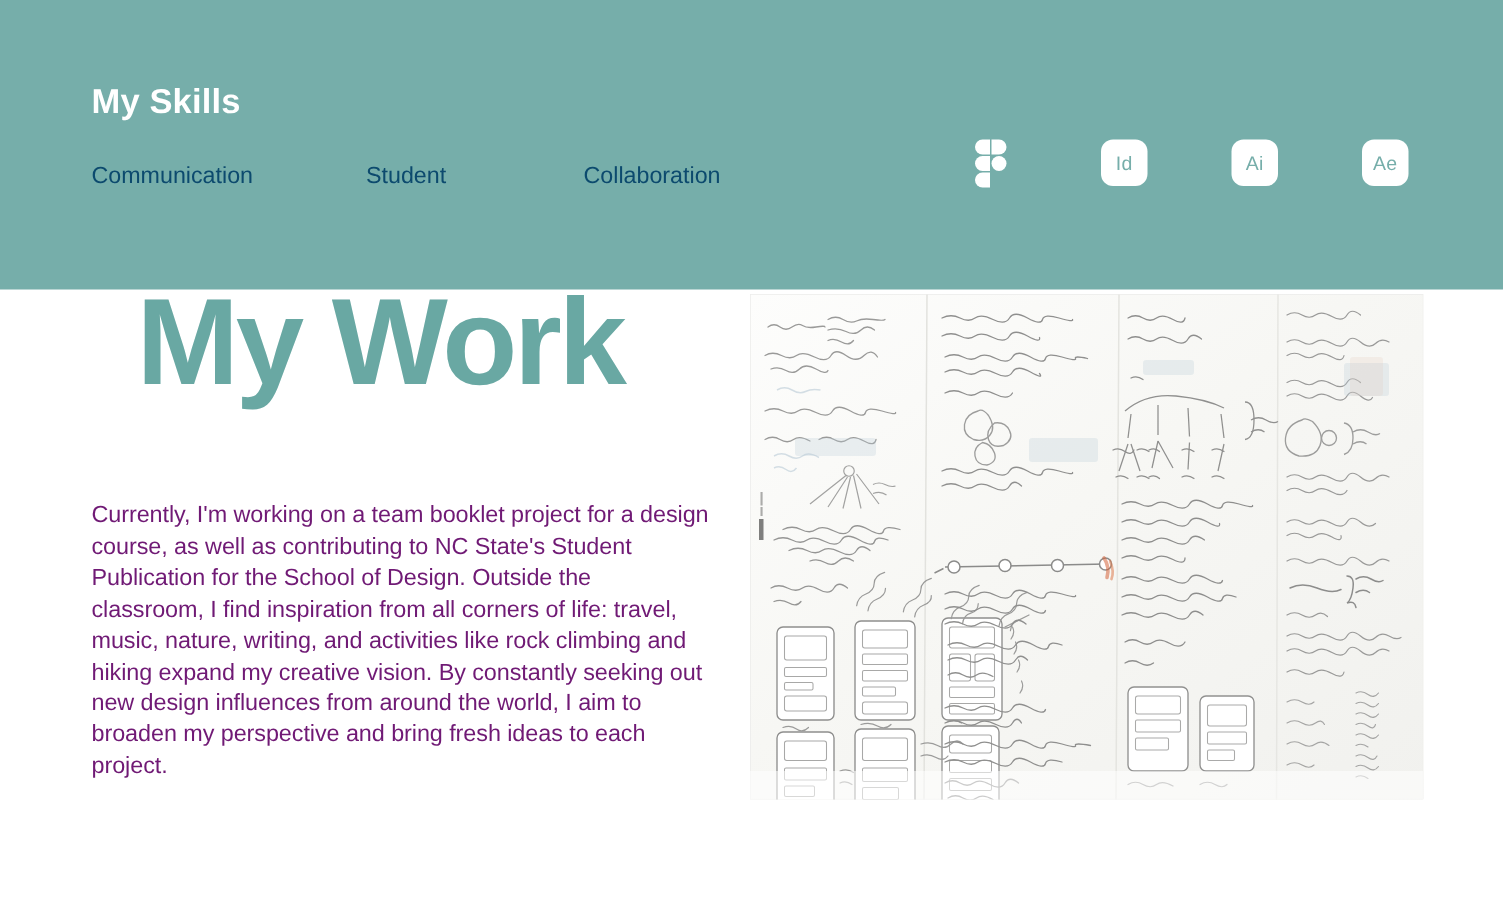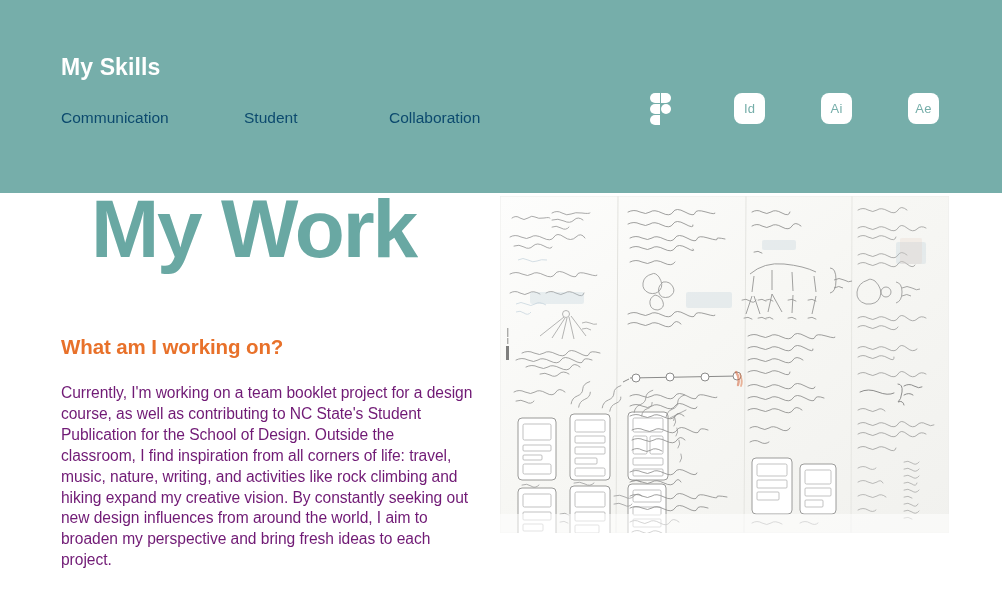--- a/index.html
+++ b/index.html
@@ -202,21 +202,20 @@
     <div class="app-icon i3">
       <div class="adobe-badge">Ae</div>
     </div>
 
   </div>
 </div>
 
 <h1 class="work-heading">My Work</h1>
 
 <div class="content-col">
-  <h2 class="section-title">What am I working on?</h2>
   <p class="body-copy">Currently, I'm working on a team booklet project for a design course, as well as contributing to NC State's Student Publication for the School of Design. Outside the classroom, I find inspiration from all corners of life: travel, music, nature, writing, and activities like rock climbing and hiking expand my creative vision. By constantly seeking out new design influences from around the world, I aim to broaden my perspective and bring fresh ideas to each project.</p>
 </div>
 
 <div class="sketch-photo">
   <svg width="449" height="337" viewBox="0 0 449 337" xmlns="http://www.w3.org/2000/svg">
     <defs>
 
       <linearGradient id="paperShade" x1="0" y1="0" x2="1" y2="1">
         <stop offset="0%" stop-color="#fdfdfc"></stop>
         <stop offset="45%" stop-color="#f7f7f4"></stop>

